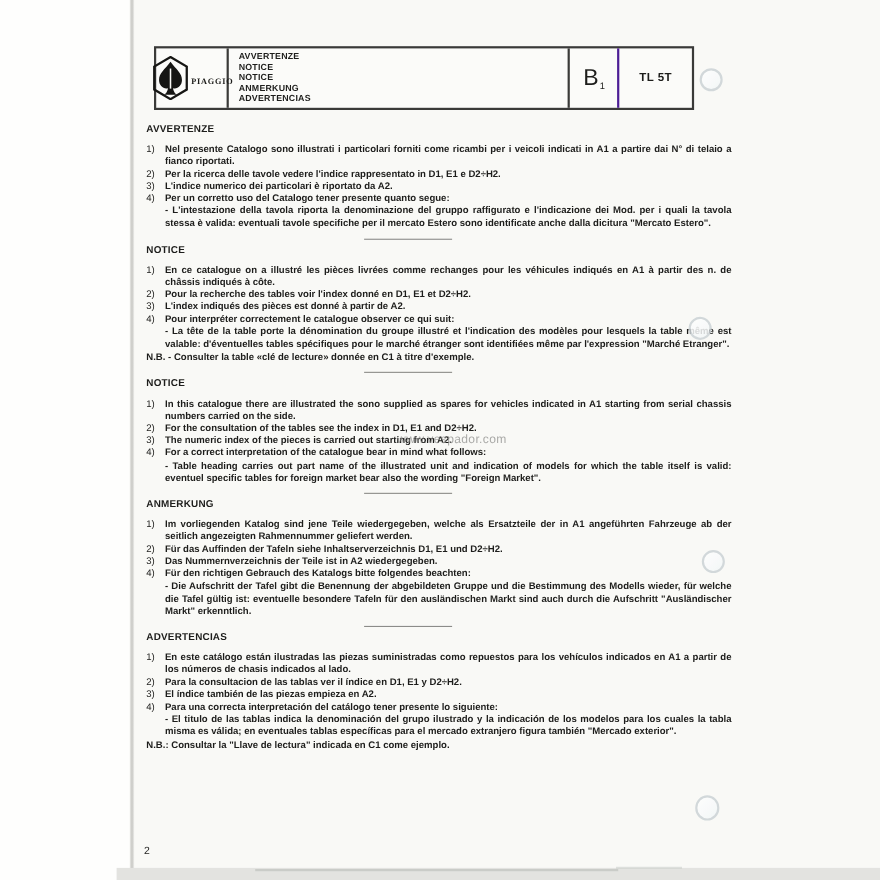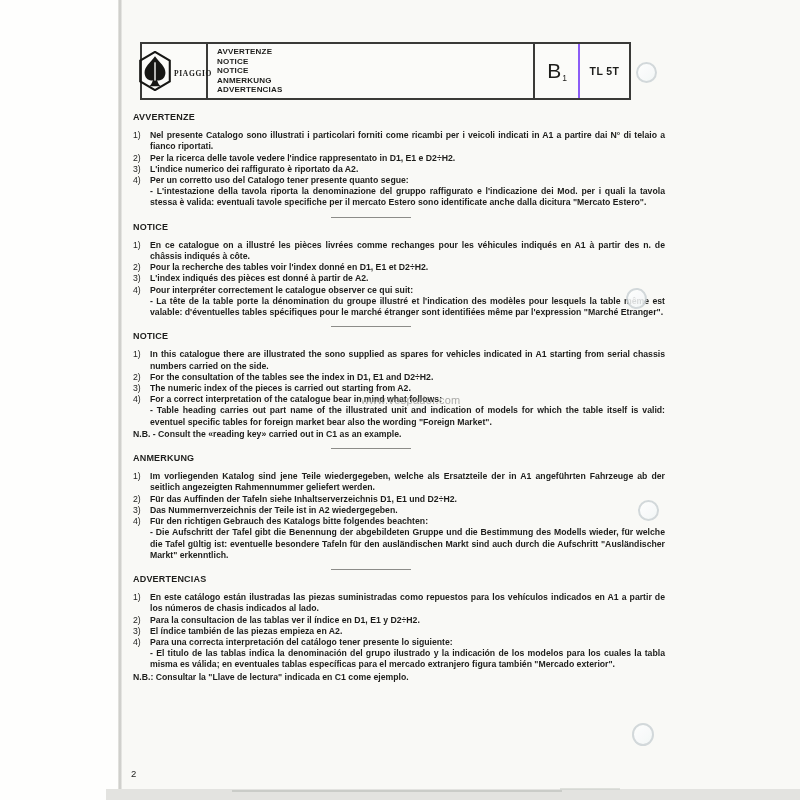--- a/index.html
+++ b/index.html
@@ -26,21 +26,21 @@
   }
   .cell-logo{width:66px;border-right:2px solid #3a3a38;box-sizing:border-box;
     display:flex;align-items:center;justify-content:center;padding-top:4px;}
   .brand{font-family:"Liberation Serif",serif;font-weight:bold;font-size:7.5px;letter-spacing:.7px;margin-top:1px;}
   .cell-titles{flex:1;display:flex;flex-direction:column;justify-content:center;padding-left:9px;
     font-weight:bold;font-size:8px;line-height:9.4px;letter-spacing:.2px;}
   .cell-code{width:45px;border-left:2px solid #3a3a38;box-sizing:border-box;
     display:flex;align-items:center;justify-content:center;}
   .code-main{font-size:21px;font-weight:400;}
   .code-sub{font-size:8.5px;position:relative;top:7px;left:1px;}
-  .cell-model{width:51px;border-left:2px solid #8b5cf6;box-sizing:border-box;
+  .cell-model{width:68px;border-left:2px solid #4c1d95;box-sizing:border-box;
     display:flex;align-items:center;justify-content:center;font-weight:bold;font-size:10.5px;letter-spacing:.4px;}
 
   
   .content{position:absolute;left:133px;top:112px;width:532px;font-size:8.7px;line-height:11.2px;}
   .sec-h{font-size:9px;font-weight:bold;margin:0 0 7px 0;letter-spacing:.2px;}
   .item{display:flex;margin:0;}
   .num{width:17px;flex-shrink:0;}
   .txt{flex:1;white-space:pre-line;text-align:justify;font-weight:bold;}
   .note{font-weight:bold;margin:1px 0 0 0;}
   .divider{width:80px;height:0;border-top:1px solid #8c8c89;margin:8px 0 4px 198px;}
@@ -97,21 +97,21 @@
     <div class="item">
       <span class="num">1)</span>
       <span class="txt">Nel presente Catalogo sono illustrati i particolari forniti come ricambi per i veicoli indicati in A1 a partire dai N° di telaio a fianco riportati.</span>
     </div>
     <div class="item">
       <span class="num">2)</span>
       <span class="txt">Per la ricerca delle tavole vedere l'indice rappresentato in D1, E1 e D2÷H2.</span>
     </div>
     <div class="item">
       <span class="num">3)</span>
-      <span class="txt">L'indice numerico dei raffigurato è riportato da A2.</span>
+      <span class="txt">L'indice numerico dei particolari è riportato da A2.</span>
     </div>
     <div class="item">
       <span class="num">4)</span>
       <span class="txt">Per un corretto uso del Catalogo tener presente quanto segue:
 - L'intestazione della tavola riporta la denominazione del gruppo raffigurato e l'indicazione dei Mod. per i quali la tavola stessa è valida: eventuali tavole specifiche per il mercato Estero sono identificate anche dalla dicitura "Mercato Estero".</span>
     </div>
   </section>
 
   <div class="divider"></div>
 
@@ -127,20 +127,21 @@
     </div>
     <div class="item">
       <span class="num">3)</span>
       <span class="txt">L'index indiqués des pièces est donné à partir de A2.</span>
     </div>
     <div class="item">
       <span class="num">4)</span>
       <span class="txt">Pour interpréter correctement le catalogue observer ce qui suit:
 - La tête de la table porte la dénomination du groupe illustré et l'indication des modèles pour lesquels la table même est valable: d'éventuelles tables spécifiques pour le marché étranger sont identifiées même par l'expression "Marché Etranger".</span>
     </div>
+    <p class="note">N.B. - Consulter la table «clé de lecture» donnée en C1 à titre d'exemple.</p>
   </section>
 
   <div class="divider"></div>
 
   <section>
     <h2 class="sec-h">NOTICE</h2>
     <div class="item">
       <span class="num">1)</span>
       <span class="txt">In this catalogue there are illustrated the sono supplied as spares for vehicles indicated in A1 starting from serial chassis numbers carried on the side.</span>
     </div>
@@ -150,21 +151,20 @@
     </div>
     <div class="item">
       <span class="num">3)</span>
       <span class="txt">The numeric index of the pieces is carried out starting from A2.</span>
     </div>
     <div class="item">
       <span class="num">4)</span>
       <span class="txt">For a correct interpretation of the catalogue bear in mind what follows:
 - Table heading carries out part name of the illustrated unit and indication of models for which the table itself is valid: eventuel specific tables for foreign market bear also the wording "Foreign Market".</span>
     </div>
-    <p class="note">N.B. - Consult the «reading key» carried out in C1 as an example.</p>
   </section>
 
   <div class="divider"></div>
 
   <section>
     <h2 class="sec-h">ANMERKUNG</h2>
     <div class="item">
       <span class="num">1)</span>
       <span class="txt">Im vorliegenden Katalog sind jene Teile wiedergegeben, welche als Ersatzteile der in A1 angeführten Fahrzeuge ab der seitlich angezeigten Rahmennummer geliefert werden.</span>
     </div>

